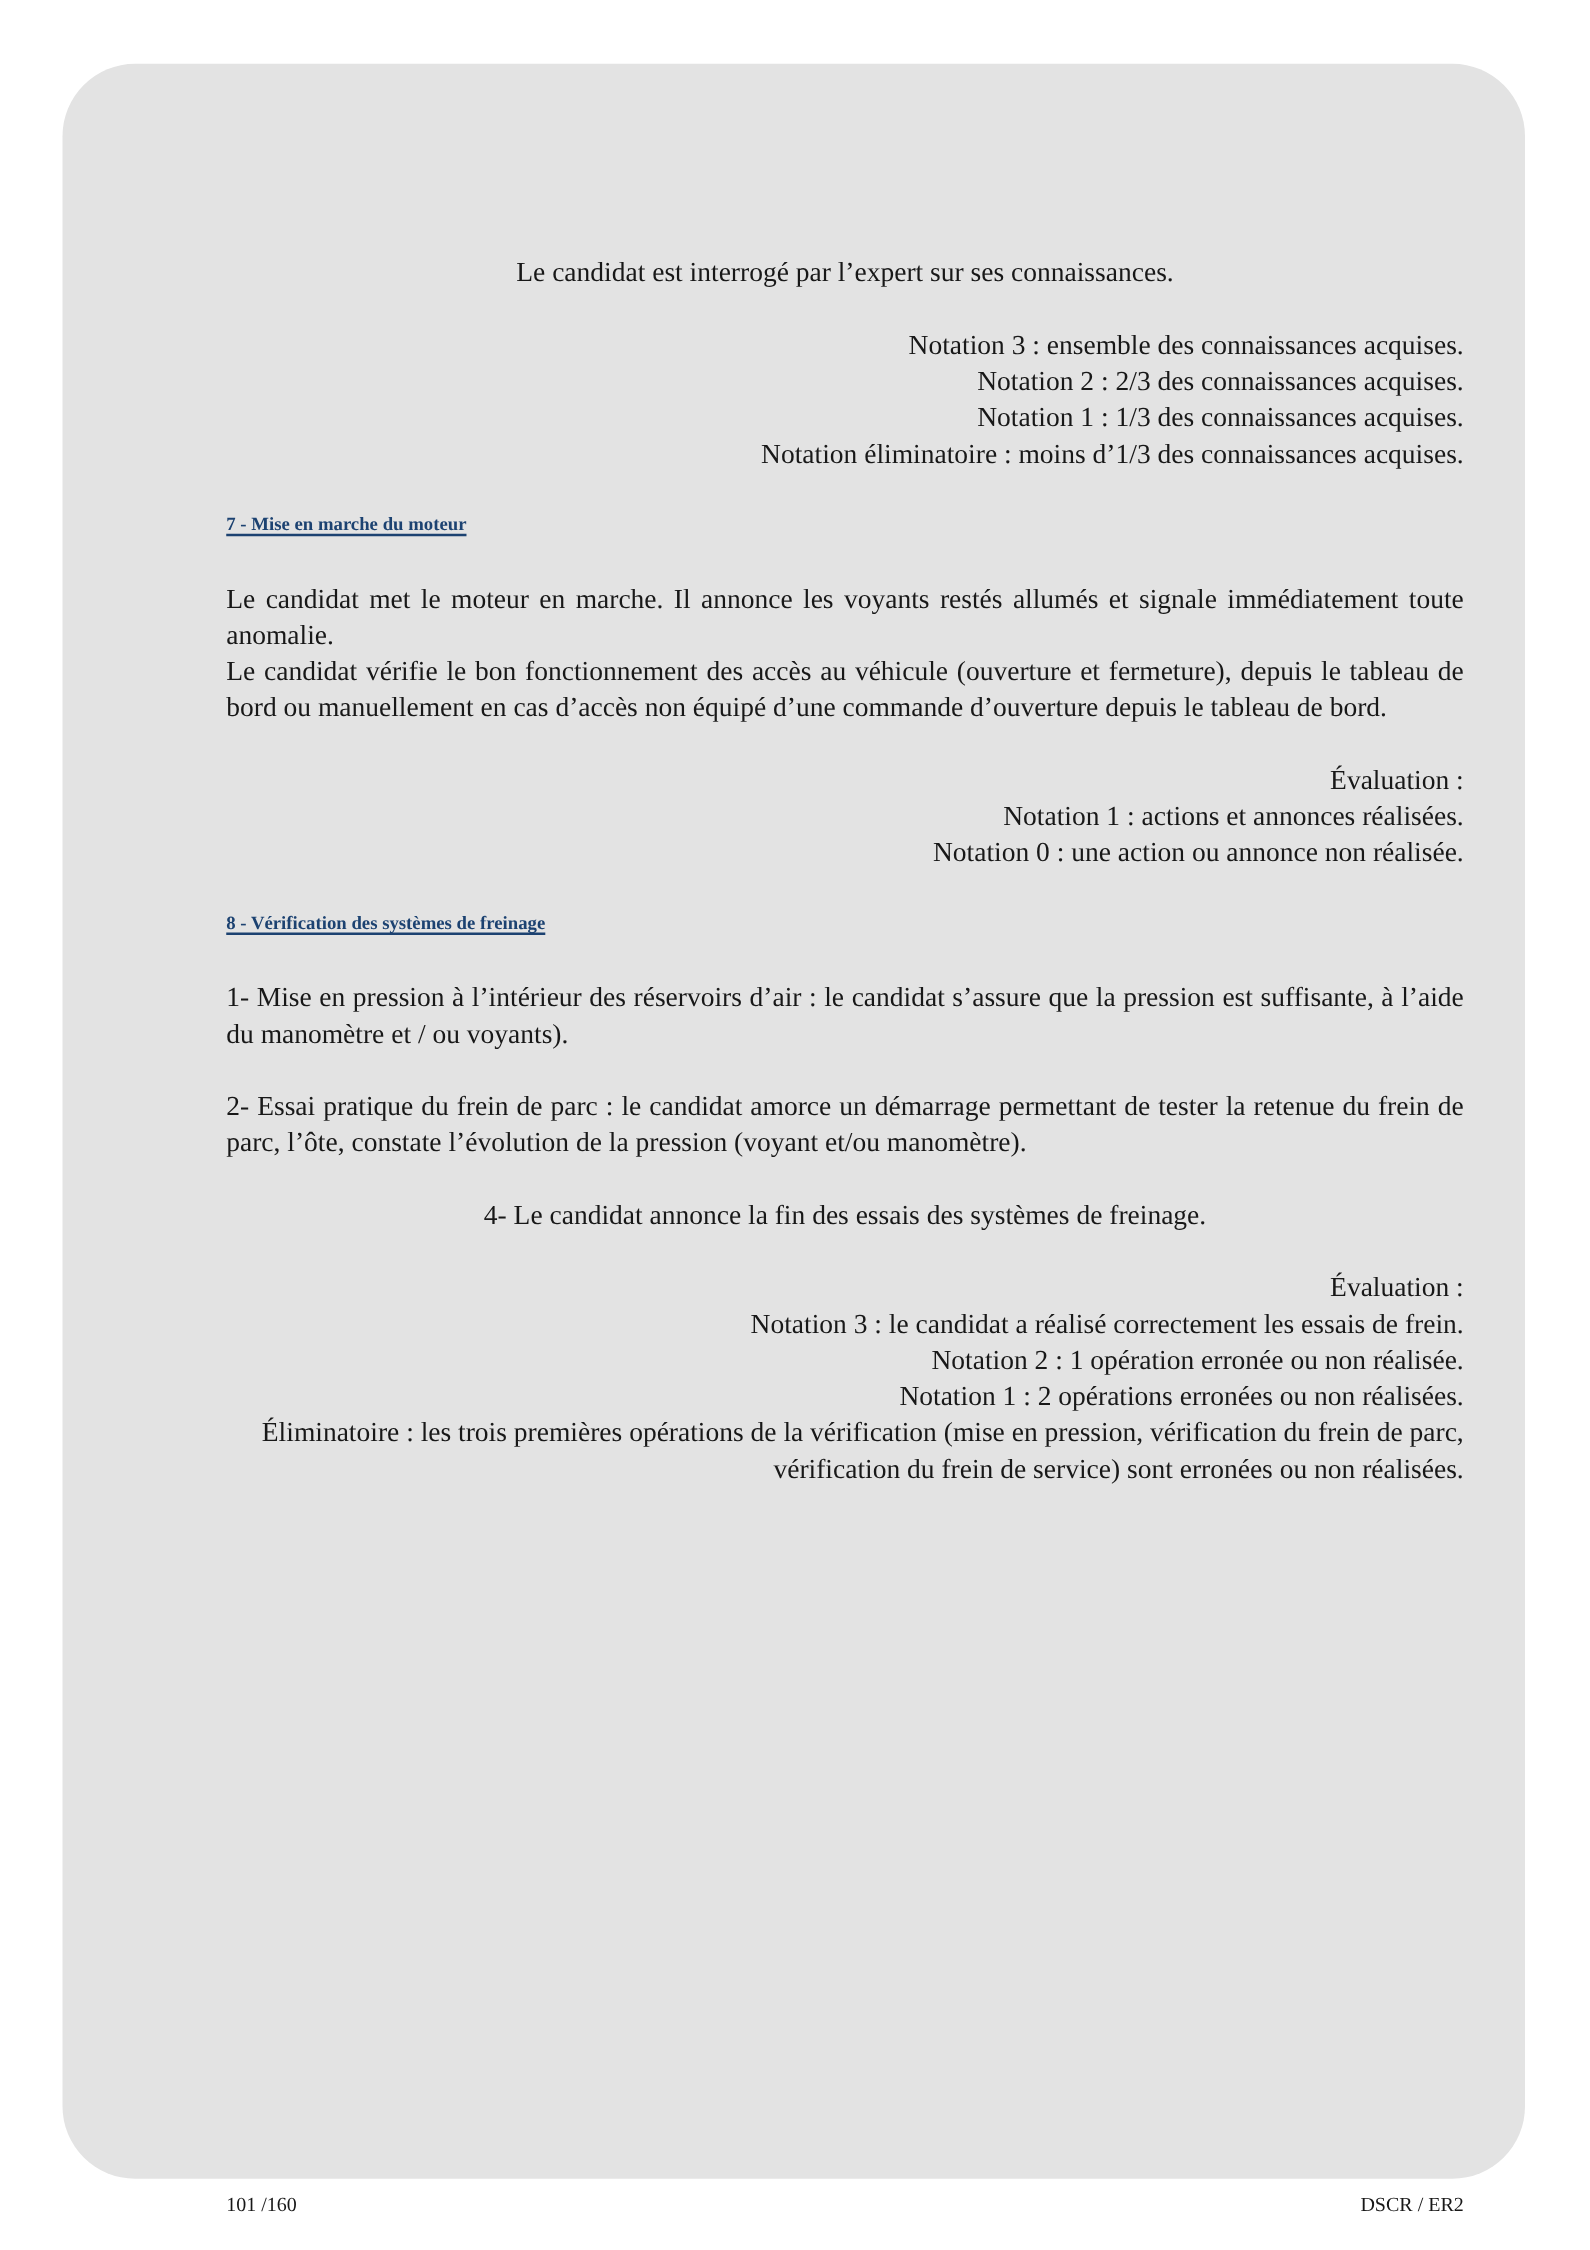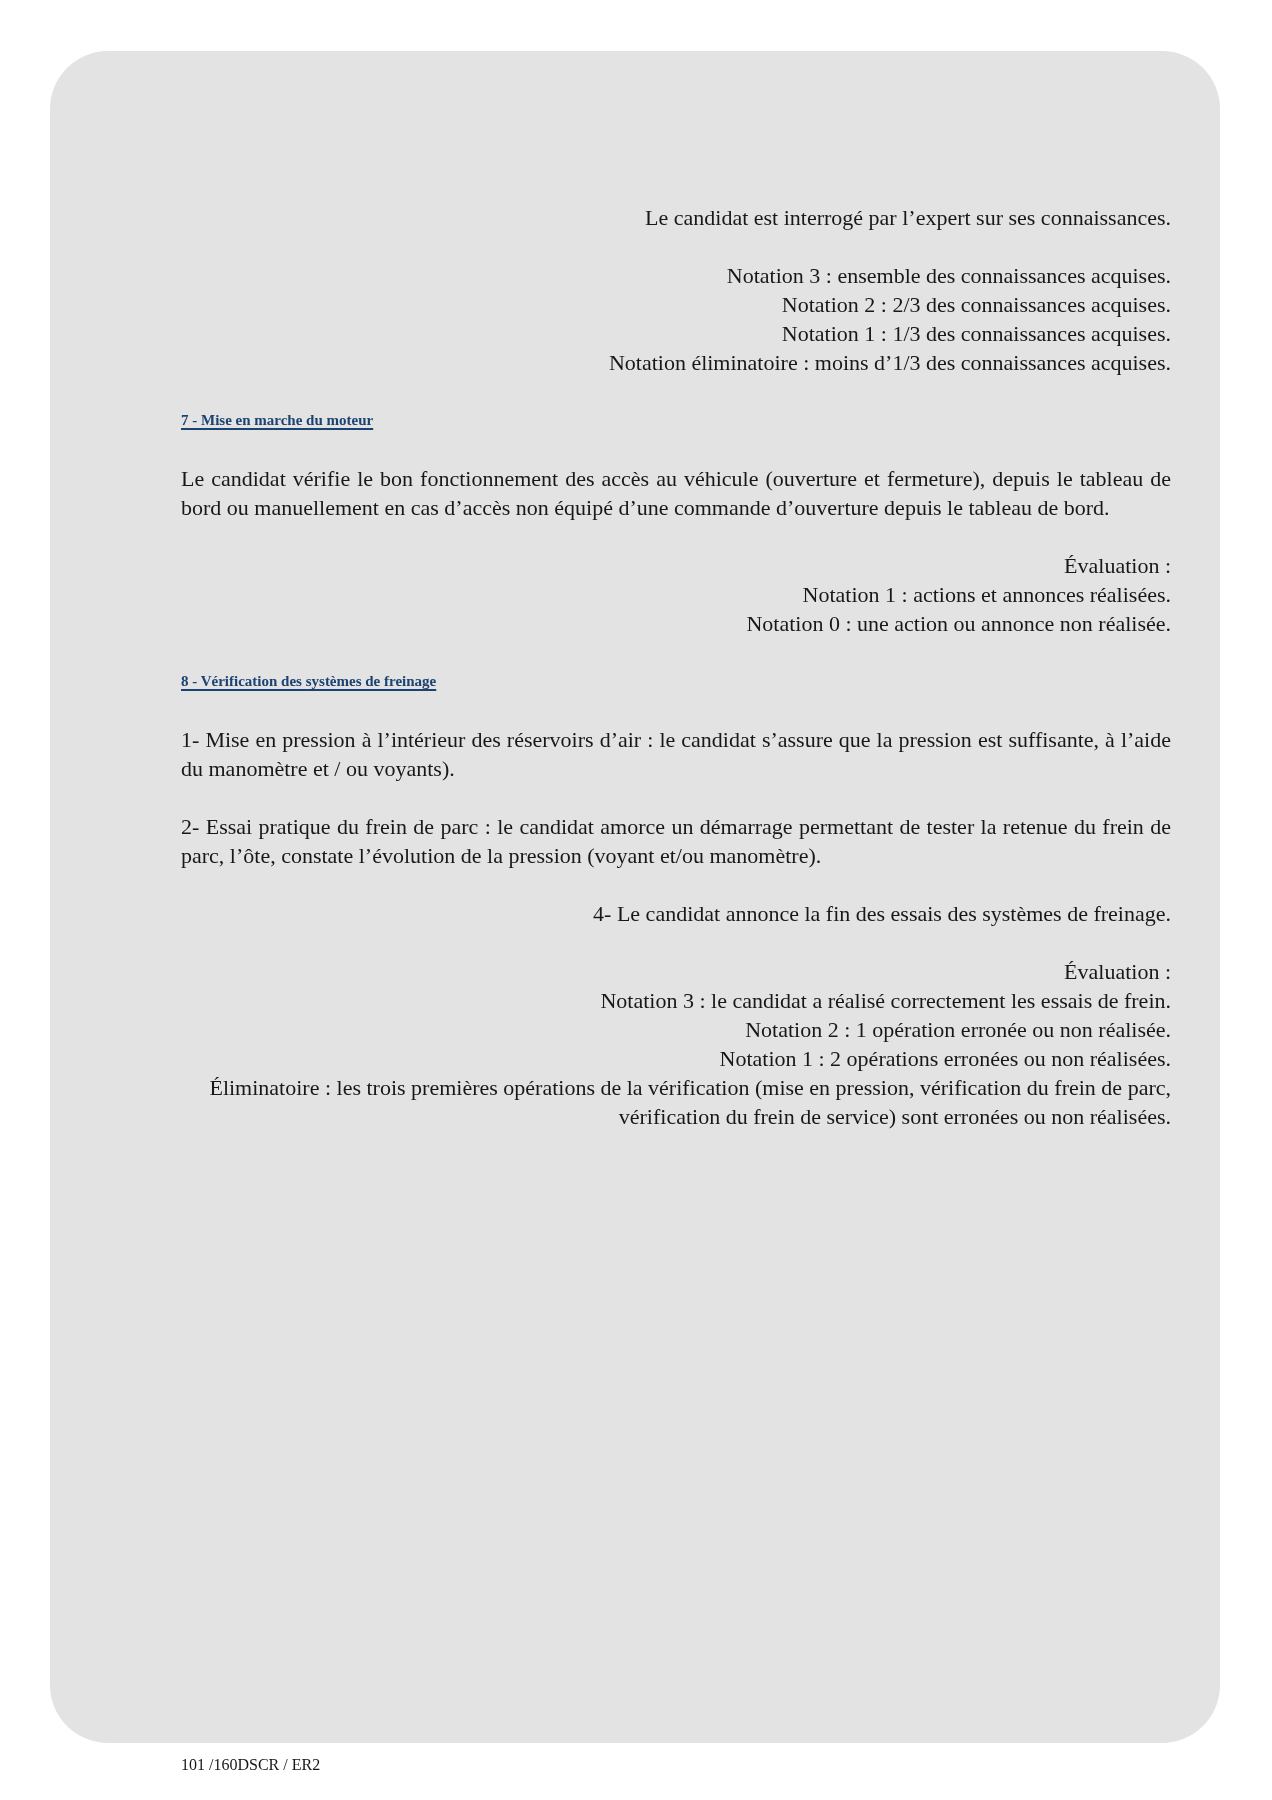--- a/index.html
+++ b/index.html
@@ -25,61 +25,62 @@
     background:var(--sheet-bg);
     border-radius:58px;
   }
   .content{
     position:absolute;
     left:131px;top:152px;
     width:990px;
     font-size:22px;
     line-height:29px;
   }
-  .para{margin:0 0 29px 0;text-align:right;}
+  .para{margin:0 0 29px 0;text-align:center;}
   .para.just{text-align:justify;}
   .para.tight{margin-bottom:0;}
   .block{margin:0 0 29px 0;}
   .block .line{margin:0;text-align:right;}
   .heading{
     margin:0 0 29px 0;
     font-weight:bold;
     font-size:15px;
     color:var(--heading-color);
     text-decoration:underline;
     text-decoration-thickness:2px;
     text-underline-offset:3px;
   }
   .footer{
     position:absolute;
     left:131px;top:1704px;
     width:990px;
     font-size:16px;
     line-height:20px;
     display:flex;
-    justify-content:flex-start;
+    justify-content:space-between;
   }
 </style>
 </head>
 <body>
 
 <div class="sheet">
   <div class="content">
 
     <p class="para">Le candidat est interrogé par l’expert sur ses connaissances.</p>
 
     <div class="block">
       <div class="line">Notation 3 : ensemble des connaissances acquises.</div>
       <div class="line">Notation 2 : 2/3 des connaissances acquises.</div>
       <div class="line">Notation 1 : 1/3 des connaissances acquises.</div>
       <div class="line">Notation éliminatoire : moins d’1/3 des connaissances acquises.</div>
     </div>
 
     <div class="heading">7 - Mise en marche du moteur</div>
 
+    <p class="para just tight">Le candidat met le moteur en marche. Il annonce les voyants restés allumés et signale immédiatement toute anomalie.</p>
     <p class="para just">Le candidat vérifie le bon fonctionnement des accès au véhicule (ouverture et fermeture), depuis le tableau de bord ou manuellement en cas d’accès non équipé d’une commande d’ouverture depuis le tableau de bord.</p>
 
     <div class="block">
       <div class="line">Évaluation :</div>
       <div class="line">Notation 1 : actions et annonces réalisées.</div>
       <div class="line">Notation 0 : une action ou annonce non réalisée.</div>
     </div>
 
     <div class="heading">8 - Vérification des systèmes de freinage</div>
 

